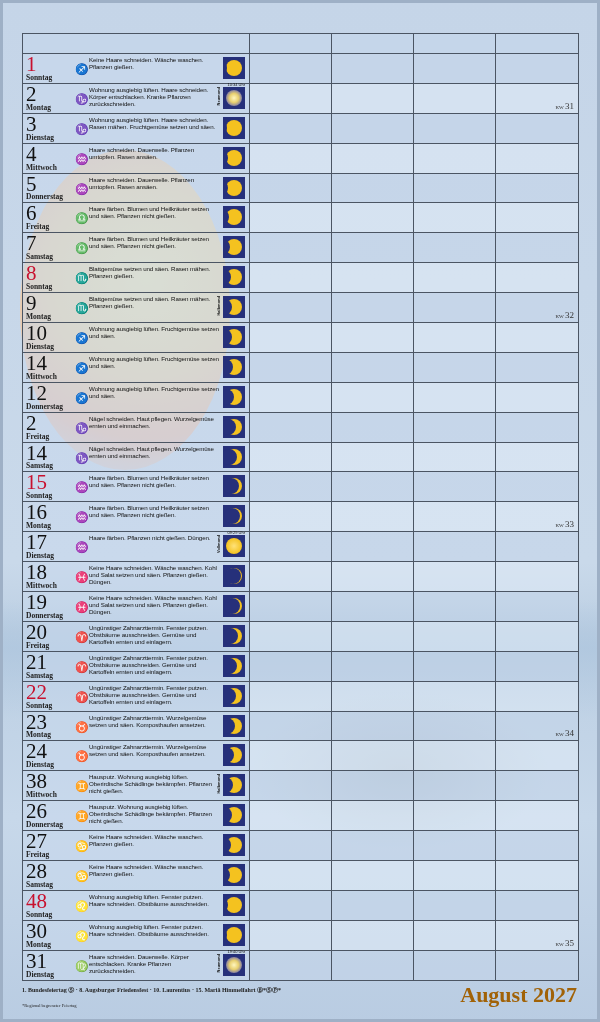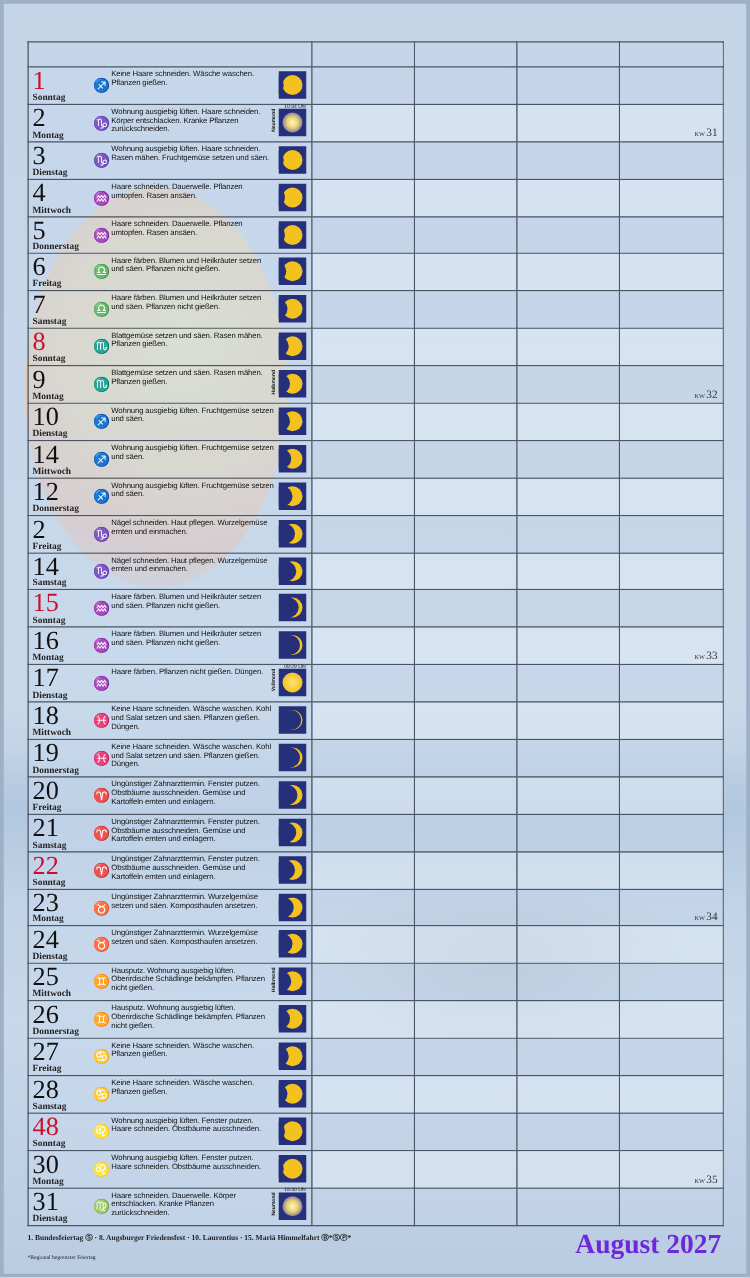--- a/index.html
+++ b/index.html
@@ -25,21 +25,21 @@
   .sign{position:absolute;left:52px;top:9px;font-size:11px;color:#111;line-height:12px;}
   .tip{position:absolute;left:66px;top:2px;width:130px;font-size:6.2px;line-height:7px;color:#111;letter-spacing:-0.1px;}
   .moon{position:absolute;right:4px;top:3px;width:22px;height:22px;background:#26307a;overflow:hidden;}
   .moon .disc{position:absolute;left:3px;top:3px;width:16px;height:16px;border-radius:50%;}
   .mlabel{position:absolute;right:28px;top:3px;font-size:4px;writing-mode:vertical-rl;transform:rotate(180deg);font-weight:bold;color:#111;}
   .mtime{position:absolute;right:4px;top:-2px;font-size:4px;color:#111;}
   .kw{position:absolute;right:4px;bottom:2px;font-family:"Liberation Serif",serif;font-size:9px;color:#333;}
   .kw small{font-size:5px;}
   .foot1{position:absolute;left:22px;top:986px;font-family:"Liberation Serif",serif;font-weight:bold;font-size:6px;color:#222;}
   .foot2{position:absolute;left:22px;top:1003px;font-family:"Liberation Serif",serif;font-size:4.5px;color:#222;}
-  .title{position:absolute;right:23px;top:982px;font-family:"Liberation Serif",serif;font-weight:bold;font-size:22px;color:#6d28d9;}
+  .title{position:absolute;right:23px;top:982px;font-family:"Liberation Serif",serif;font-weight:bold;font-size:22px;color:#a16207;}
 </style>
 </head>
 <body>
 
 <div class="moonbg"></div>
 <div class="sea"></div>
 <div class="rocks"></div>
 
 <table class="cal">
   <colgroup>
@@ -447,21 +447,21 @@
             <div class="disc" style="background:#26307a;left:-5px"></div>
           </span>
         </td>
         <td class="ex"></td>
         <td class="ex"></td>
         <td class="ex"></td>
         <td class="ex"></td>
       </tr>
       <tr class="day we">
         <td style="background:rgba(200,216,236,0.55)">
-          <span class="dnum">25</span>
+          <span class="dnum">38</span>
           <span class="dname">Mittwoch</span>
           <span class="sign">♊</span>
           <span class="tip">Hausputz. Wohnung ausgiebig lüften. Oberirdische Schädlinge bekämpfen. Pflanzen nicht gießen.</span>
           <span class="mlabel">Halbmond</span>
           <span class="moon">
             <div class="disc" style="background:#f4c21f"></div>
             <div class="disc" style="background:#26307a;left:-6px"></div>
           </span>
         </td>
         <td class="ex"></td>

